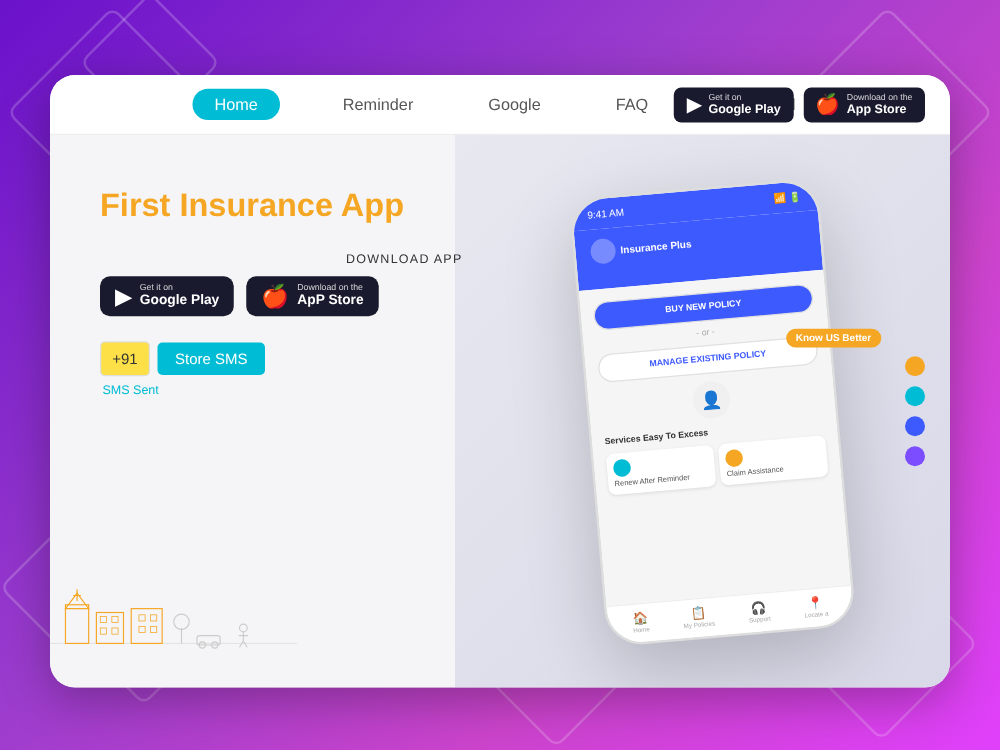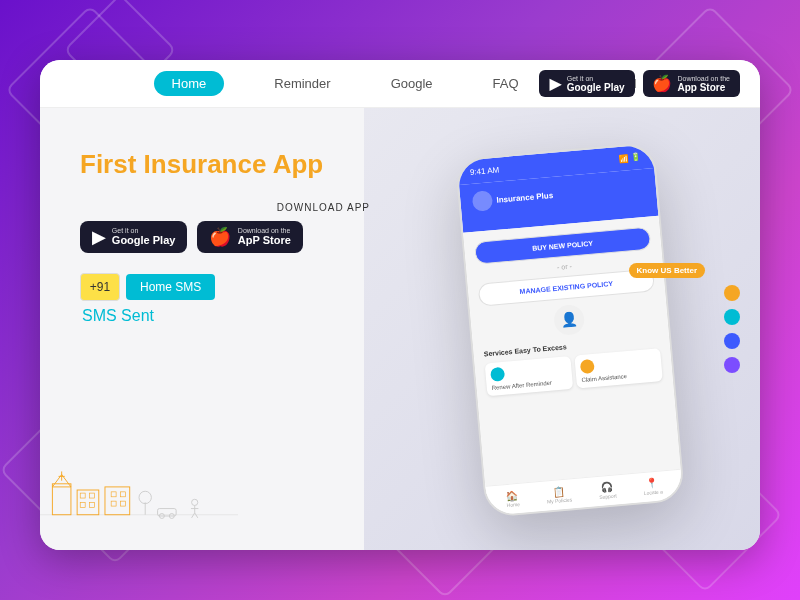--- a/index.html
+++ b/index.html
@@ -177,21 +177,21 @@
     .send-sms-btn {
       background: #00bcd4;
       color: white;
       border: none;
       border-radius: 4px;
       padding: 6px 14px;
       font-size: 12px;
       cursor: pointer;
     }
     .sms-sent {
-      font-size: 16px;
+      font-size: 10px;
       color: #00bcd4;
       padding-left: 2px;
     }
 
     
     .city-illustration {
       position: absolute;
       bottom: 0;
       left: 0;
       width: 55%;
@@ -452,21 +452,21 @@
           <span class="btn-icon">🍎</span>
           <div>
             <div class="btn-text-top">Download on the</div>
             <div class="btn-text-main">ApP Store</div>
           </div>
         </div>
       </div>
 
       <div class="sms-row">
         <div class="country-code">+91</div>
-        <button class="send-sms-btn">Home SMS</button>
+        <button class="send-sms-btn">Store SMS</button>
       </div>
       <div class="sms-sent">SMS Sent</div>
 
       <div class="city-illustration">
         <svg class="city-svg" viewBox="0 0 320 120" xmlns="http://www.w3.org/2000/svg">
 
           <line x1="0" y1="100" x2="320" y2="100" stroke="#ddd" stroke-width="1"></line>
 
           <rect x="20" y="50" width="30" height="50" fill="none" stroke="#f5a623" stroke-width="1.5"></rect>
           <polygon points="35,35 20,55 50,55" fill="none" stroke="#f5a623" stroke-width="1.5"></polygon>

